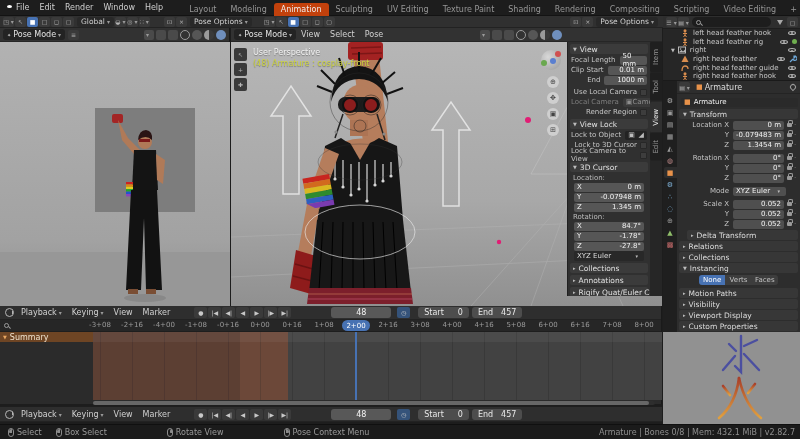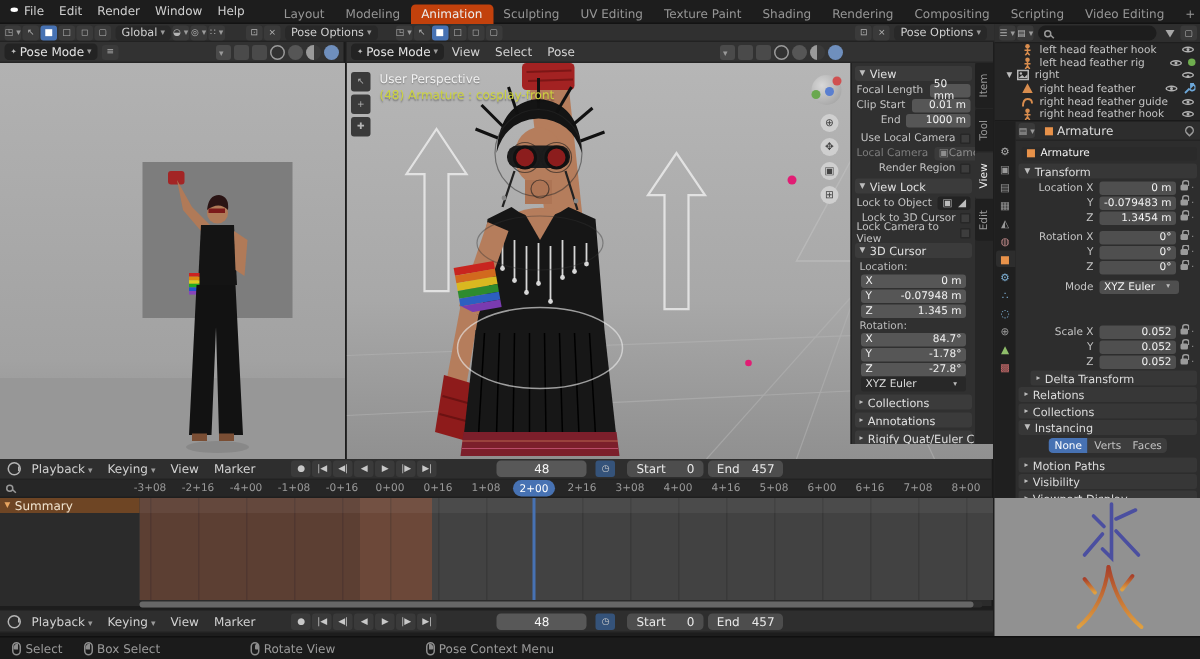--- a/index.html
+++ b/index.html
@@ -627,21 +627,21 @@
         <span class="adot">·</span>
       </div>
     <div class="prow" style="margin-top:3px">
         <span class="plab">Mode</span>
         <span class="pfld" style="justify-content:space-between">
           <span>XYZ Euler</span>
           <span class="tri">▾</span>
         </span>
         <span style="width:12px"></span>
       </div>
-    <div class="prow" style="margin-top:20px">
+    <div class="prow" style="margin-top:3px">
         <span class="plab">Scale X</span>
         <span class="pfld">0.052</span>
         <span class="lock"></span>
         <span class="adot">·</span>
       </div>
     <div class="prow">
         <span class="plab">Y</span>
         <span class="pfld">0.052</span>
         <span class="lock"></span>
         <span class="adot">·</span>
@@ -828,13 +828,14 @@
 
 <div class="abs flex" style="left:0;top:424px;width:800px;height:15px;background:#1b1b1b;border-top:1px solid #101010;padding-left:8px">
   <span class="mouseic"></span>
   <span class="hintlbl">Select</span>
   <span class="mouseic"></span>
   <span class="hintlbl" style="margin-right:60px">Box Select</span>
   <span class="mouseic mid"></span>
   <span class="hintlbl" style="margin-right:60px">Rotate View</span>
   <span class="mouseic right"></span>
   <span class="hintlbl">Pose Context Menu</span>
+  <span style="margin-left:auto;margin-right:5px;color:#8f8f8f;white-space:nowrap">Armature | Bones 0/8 | Mem: 432.1 MiB | v2.82.7</span>
 </div>
 
 </body></html>

